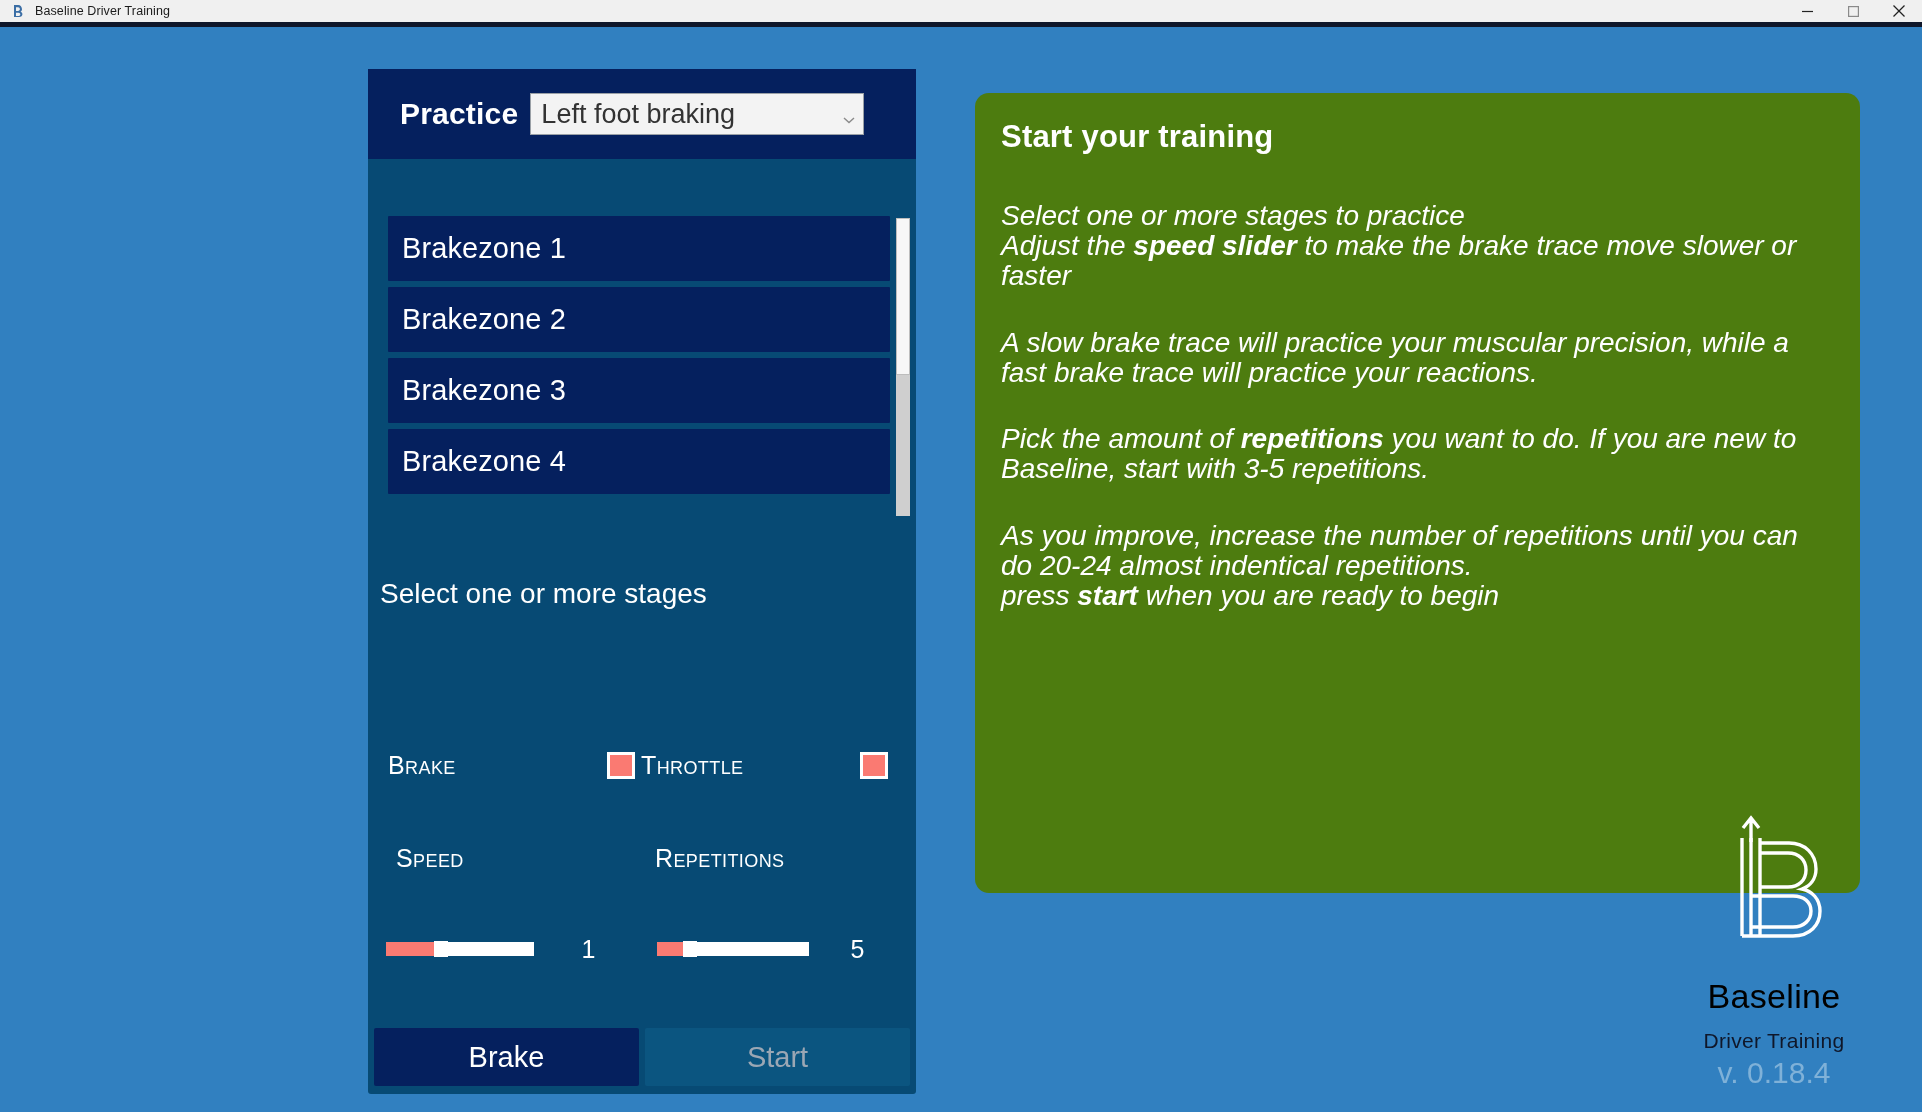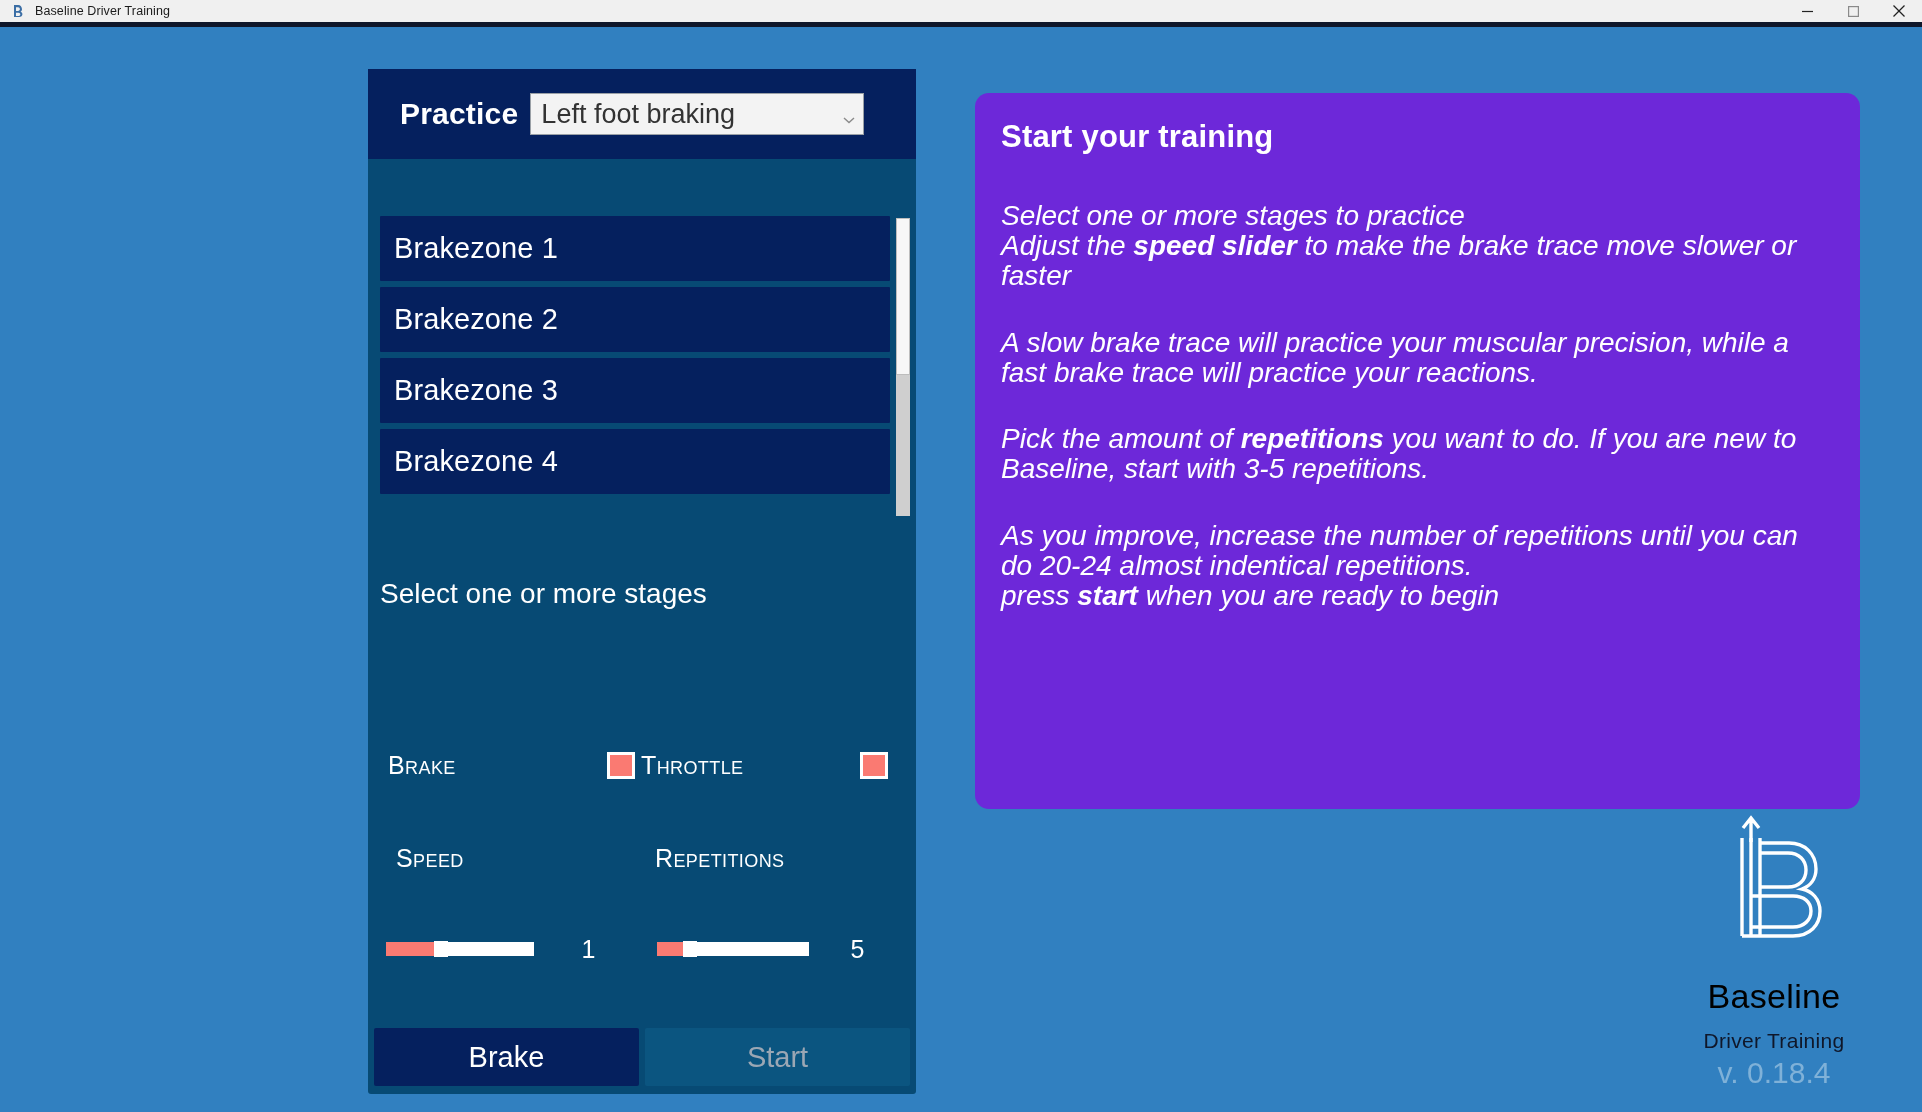--- a/index.html
+++ b/index.html
@@ -107,21 +107,21 @@
     transform: translateY(-50%);
     width: 12px; height: 8px;
   }
 
   
   .stage-area {
     position: relative;
     flex: 0 0 auto;
     height: 302px;
     margin: 9px 0 0 0;
-    padding: 0 26px 0 12px;
+    padding: 0 26px 0 20px;
     overflow: hidden;
   }
   .stage-list { position: relative; }
   .stage-item {
     height: 65px;
     background: #05205e;
     margin-bottom: 6px;
     display: flex;
     align-items: center;
     padding-left: 14px;
@@ -271,22 +271,22 @@
     background: #0b5580;
     color: #9ba7b4;
   }
 
   
   .info-panel {
     position: absolute;
     left: 975px;
     top: 66px;
     width: 885px;
-    height: 716px;
-    background: #6d28d9;
+    height: 800px;
+    background: #4d7c0f;
     border-radius: 14px;
     padding: 26px 30px 0 26px;
   }
   .info-title {
     font-size: 31px;
     font-weight: bold;
     color: #ffffff;
     margin-bottom: 46px;
     letter-spacing: 0.2px;
   }

